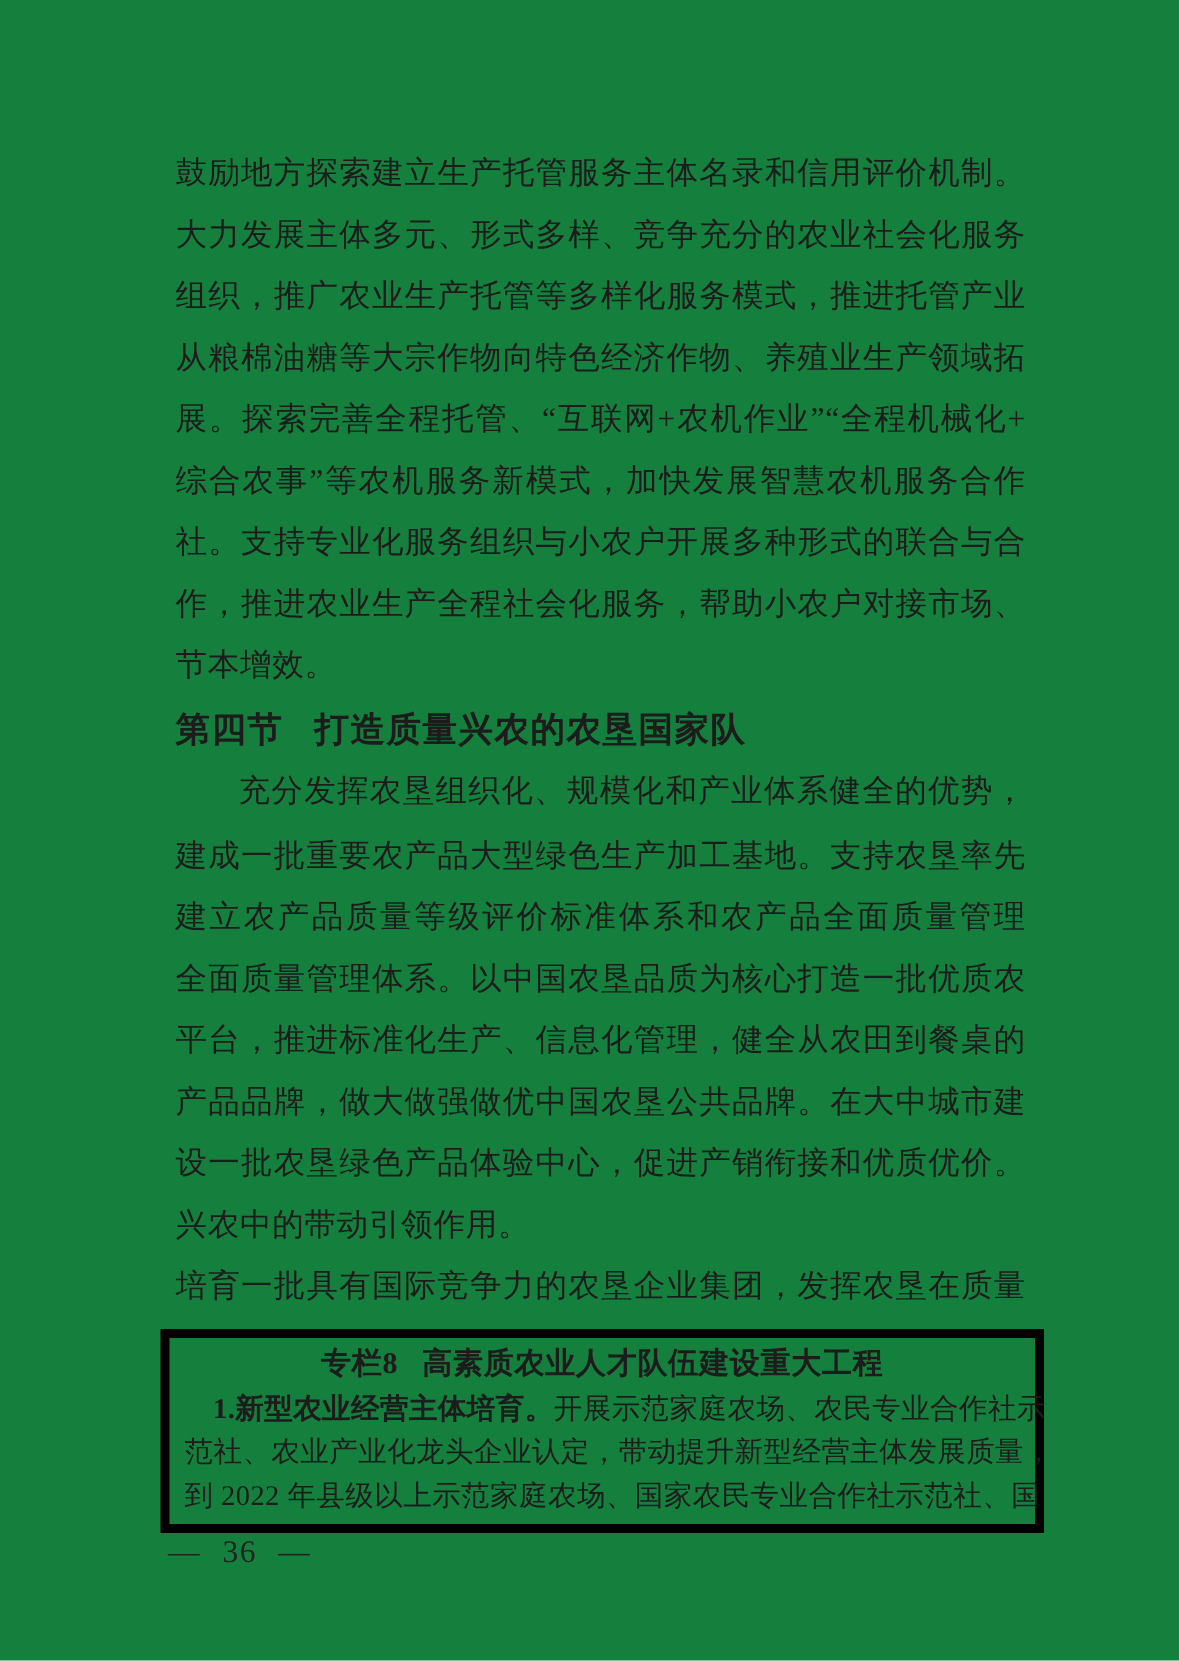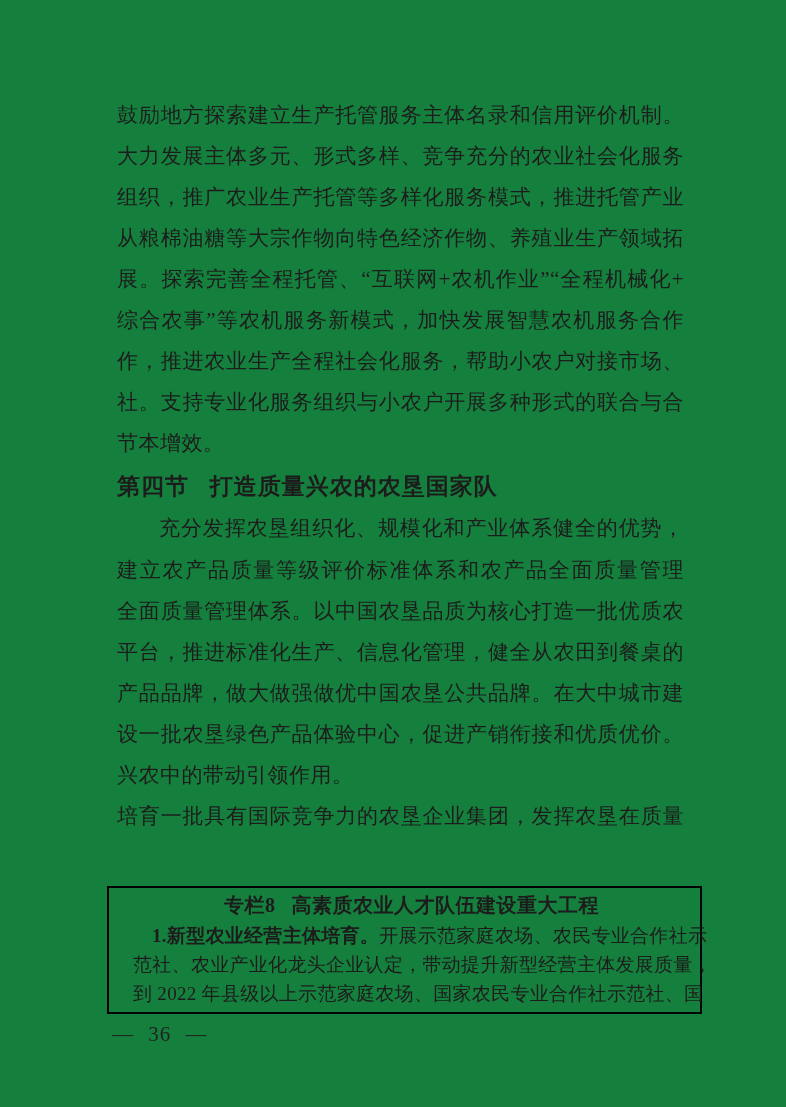--- a/index.html
+++ b/index.html
@@ -47,22 +47,22 @@
     letter-spacing: 1px;
   }
   .section-heading .heading-label {
     margin-right: 0.9em;
   }
   .callout-box {
     position: absolute;
     left: 107px;
     top: 886px;
     width: 557px;
-    border: 2px solid #000000;
-    padding: 2px 10px 4px 24px;
+    border: 6px solid #000000;
+    padding: 2px 10px 4px 10px;
   }
   .box-title {
     font-size: 20px;
     font-weight: 700;
     line-height: 31px;
     text-align: center;
     letter-spacing: 0.5px;
   }
   .box-title .box-label {
     margin-right: 0.8em;
@@ -98,31 +98,32 @@
 
   <div class="body-text">
 
     <div class="para">
       <div class="line">鼓励地方探索建立生产托管服务主体名录和信用评价机制。</div>
       <div class="line">大力发展主体多元、形式多样、竞争充分的农业社会化服务</div>
       <div class="line">组织，推广农业生产托管等多样化服务模式，推进托管产业</div>
       <div class="line">从粮棉油糖等大宗作物向特色经济作物、养殖业生产领域拓</div>
       <div class="line">展。探索完善全程托管、“互联网+农机作业”“全程机械化+</div>
       <div class="line">综合农事”等农机服务新模式，加快发展智慧农机服务合作</div>
+      <div class="line">社。支持专业化服务组织与小农户开展多种形式的联合与合</div>
       <div class="line">作，推进农业生产全程社会化服务，帮助小农户对接市场、</div>
-      <div class="line">社。支持专业化服务组织与小农户开展多种形式的联合与合</div>
       <div class="line end">节本增效。</div>
     </div>
 
     <div class="section-heading">
       <span class="heading-label">第四节</span><span>打造质量兴农的农垦国家队</span>
     </div>
 
     <div class="para">
       <div class="line indent">充分发挥农垦组织化、规模化和产业体系健全的优势，</div>
+      <div class="line">建成一批重要农产品大型绿色生产加工基地。支持农垦率先</div>
       <div class="line">建立农产品质量等级评价标准体系和农产品全面质量管理</div>
       <div class="line">全面质量管理体系。以中国农垦品质为核心打造一批优质农</div>
       <div class="line">平台，推进标准化生产、信息化管理，健全从农田到餐桌的</div>
       <div class="line">产品品牌，做大做强做优中国农垦公共品牌。在大中城市建</div>
       <div class="line">设一批农垦绿色产品体验中心，促进产销衔接和优质优价。</div>
       <div class="line end">兴农中的带动引领作用。</div>
       <div class="line">培育一批具有国际竞争力的农垦企业集团，发挥农垦在质量</div>
     </div>
 
   </div>

